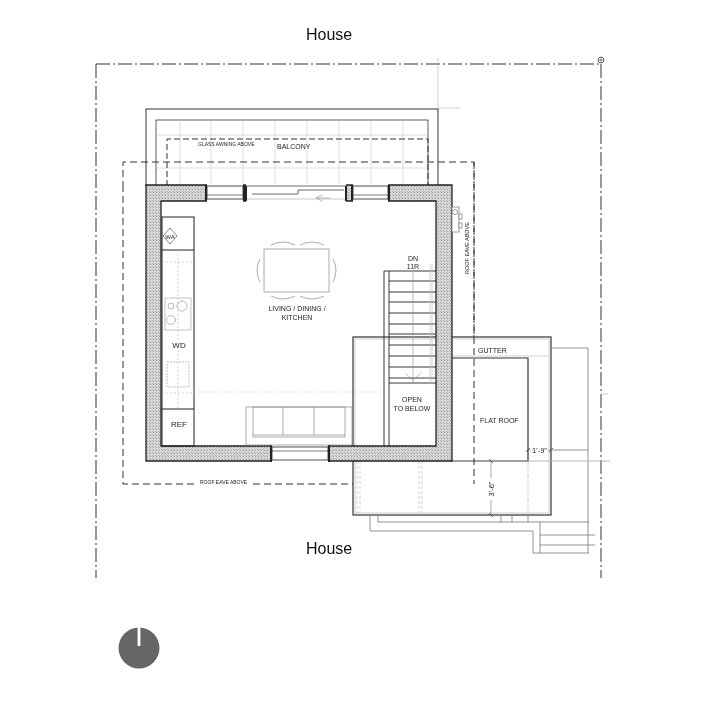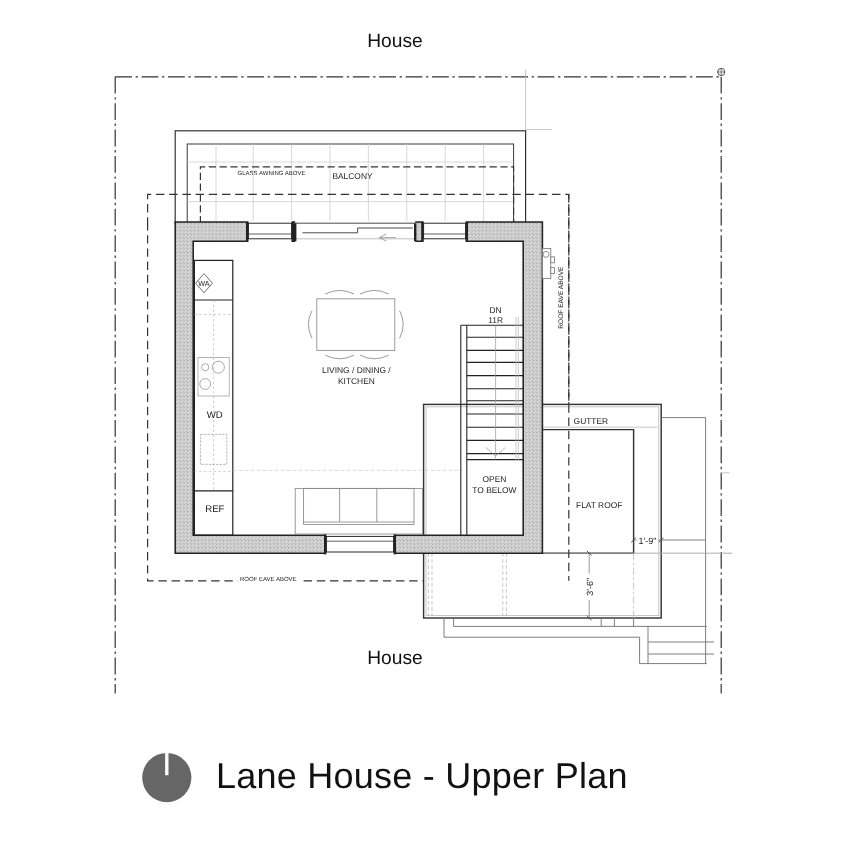--- a/index.html
+++ b/index.html
@@ -235,14 +235,13 @@
 </svg>
 
 <div class="site-label" style="left:306px; top:26px;">House</div>
 <div class="site-label" style="left:306px; top:540px;">House</div>
 
 <div class="title-row">
   <svg class="title-icon" viewBox="0 0 42 42">
     <circle cx="21" cy="21" r="20.5" fill="#666666"></circle>
     <rect x="19.6" y="0" width="2.8" height="19" fill="#ffffff"></rect>
   </svg>
-  <span class="title-text">Lane House - Upper Plan</span>
 </div>
 
 </body></html>

